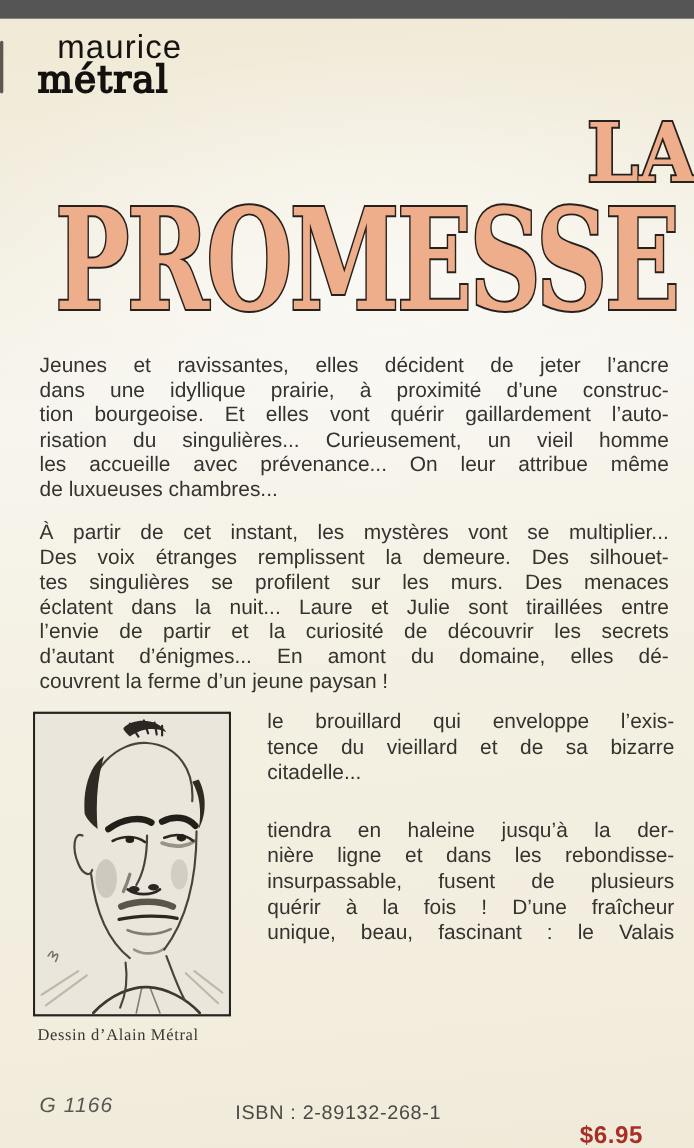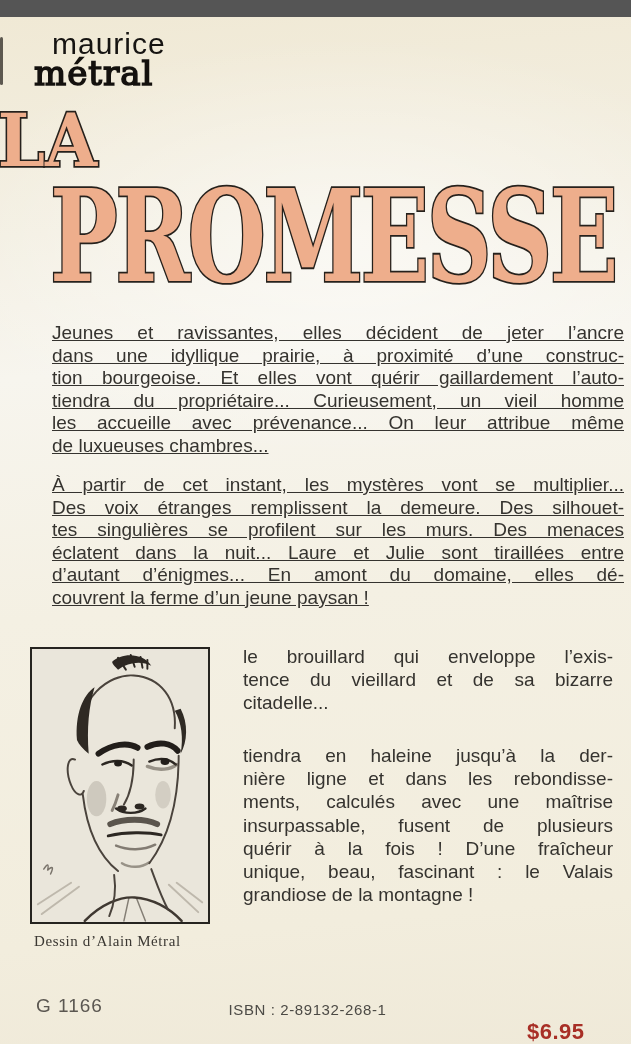--- a/index.html
+++ b/index.html
@@ -21,21 +21,21 @@
     font-size:30px;letter-spacing:1px;font-weight:500;color:#161412;
   }
   .author-last{
     position:absolute;left:34px;top:36px;
     font-family:"DejaVu Serif", serif;font-weight:normal;
     font-size:34px;letter-spacing:1px;color:#14110e;
     -webkit-text-stroke:1.6px #14110e;
   }
 
   
-  .title-block{position:absolute;top:96px;left:0;right:0;text-align:left;}
+  .title-block{position:absolute;top:96px;left:0;right:0;text-align:right;}
   .title-line{display:block;line-height:1;}
   .title-la, .title-promesse{
     display:inline-block;
     font-family:"DejaVu Serif", serif;font-weight:bold;
     color:#eeae8c;
     -webkit-text-stroke:3px #26211c;
     paint-order:stroke fill;
     line-height:1;
   }
   .title-la{
@@ -45,21 +45,21 @@
   .title-promesse{
     font-size:106px;letter-spacing:-3px;
     transform:scale(0.85,1.2);transform-origin:center top;
     margin-top:-4px;
   }
 
   
   .para{position:absolute;font-size:19px;line-height:22.5px;color:#35332f;}
   .para .jline{text-align:justify;text-align-last:justify;}
   .para .jline.last{text-align-last:left;}
-  .para-wide{left:52px;width:572px;text-decoration:underline;}
+  .para-wide{left:36px;width:572px;}
   .para-col{left:243px;width:370px;line-height:23.2px;}
   #para1{top:305px;}
   #para2{top:457px;}
   #para3{top:628px;}
   #para4{top:727px;}
 
   
   .portrait-frame{
     position:absolute;left:30px;top:630px;width:180px;height:277px;
     border:2px solid #262420;background:#eae6db;box-sizing:border-box;
@@ -67,25 +67,25 @@
   .portrait-frame svg{display:block;width:100%;height:100%;}
   .portrait-caption{
     position:absolute;left:34px;top:916px;
     font-family:"Liberation Serif", serif;
     font-size:15px;letter-spacing:0.6px;color:#3b3833;
   }
 
   
   .isbn-text{
     position:absolute;left:0;right:16px;top:984px;text-align:center;
-    font-size:15px;letter-spacing:0.6px;color:#4c4a45;
+    font-size:18px;letter-spacing:0.6px;color:#4c4a45;
   }
   .catalog-number{
     position:absolute;left:36px;top:978px;
-    font-size:19px;letter-spacing:1px;color:#5b5751;
+    font-size:19px;letter-spacing:1px;color:#5b5751;font-style:italic;
   }
   .price-tag{
     position:absolute;left:527px;top:1002px;
     font-size:22px;font-weight:bold;letter-spacing:0.5px;
   }
 
   
   .edge-left{
     position:absolute;left:0;top:20px;width:3px;height:48px;
     background:#2b2722;opacity:0.75;border-radius:2px;
@@ -107,45 +107,44 @@
 
   <div class="title-block">
     <span class="title-line"><span class="title-la" style="color: rgb(238, 174, 140); -webkit-text-stroke: 3px rgb(38, 33, 28);">LA</span></span>
     <span class="title-line"><span class="title-promesse" style="color: rgb(238, 174, 140); -webkit-text-stroke: 3px rgb(38, 33, 28);">PROMESSE</span></span>
   </div>
 
   <div id="para1" class="para para-wide">
       <div class="jline">Jeunes et ravissantes, elles décident de jeter l’ancre</div>
       <div class="jline">dans une idyllique prairie, à proximité d’une construc-</div>
       <div class="jline">tion bourgeoise. Et elles vont quérir gaillardement l’auto-</div>
-      <div class="jline">tiendra du propriétaire... Curieusement, un vieil homme</div>
+      <div class="jline">risation du singulières... Curieusement, un vieil homme</div>
       <div class="jline">les accueille avec prévenance... On leur attribue même</div>
       <div class="jline last">de luxueuses chambres...</div>
     </div>
   <div id="para2" class="para para-wide">
       <div class="jline">À partir de cet instant, les mystères vont se multiplier...</div>
       <div class="jline">Des voix étranges remplissent la demeure. Des silhouet-</div>
       <div class="jline">tes singulières se profilent sur les murs. Des menaces</div>
       <div class="jline">éclatent dans la nuit... Laure et Julie sont tiraillées entre</div>
+      <div class="jline">l’envie de partir et la curiosité de découvrir les secrets</div>
       <div class="jline">d’autant d’énigmes... En amont du domaine, elles dé-</div>
       <div class="jline last">couvrent la ferme d’un jeune paysan !</div>
     </div>
   <div id="para3" class="para para-col">
       <div class="jline">le brouillard qui enveloppe l’exis-</div>
       <div class="jline">tence du vieillard et de sa bizarre</div>
       <div class="jline last">citadelle...</div>
     </div>
   <div id="para4" class="para para-col">
       <div class="jline">tiendra en haleine jusqu’à la der-</div>
       <div class="jline">nière ligne et dans les rebondisse-</div>
-      <div class="jline">ments, calculés avec une maîtrise</div>
       <div class="jline">insurpassable, fusent de plusieurs</div>
       <div class="jline">quérir à la fois ! D’une fraîcheur</div>
       <div class="jline">unique, beau, fascinant : le Valais</div>
-      <div class="jline last">grandiose de la montagne !</div>
     </div>
 
   <div class="portrait-frame">
     <svg viewBox="0 0 180 277" fill="none" stroke-linecap="round" stroke-linejoin="round">
 
       <rect x="0" y="0" width="180" height="277" fill="#eae6db" stroke="none"></rect>
 
       <path d="M10,270 L48,242 M6,260 L40,238 M170,268 L140,240 M174,258 L148,238" stroke="#8a8174" stroke-width="2" opacity="0.45"></path>
 
       <path d="M54,277 C70,260 90,252 105,253 C122,254 140,263 153,277" stroke="#3f3831" stroke-width="2.5"></path>

